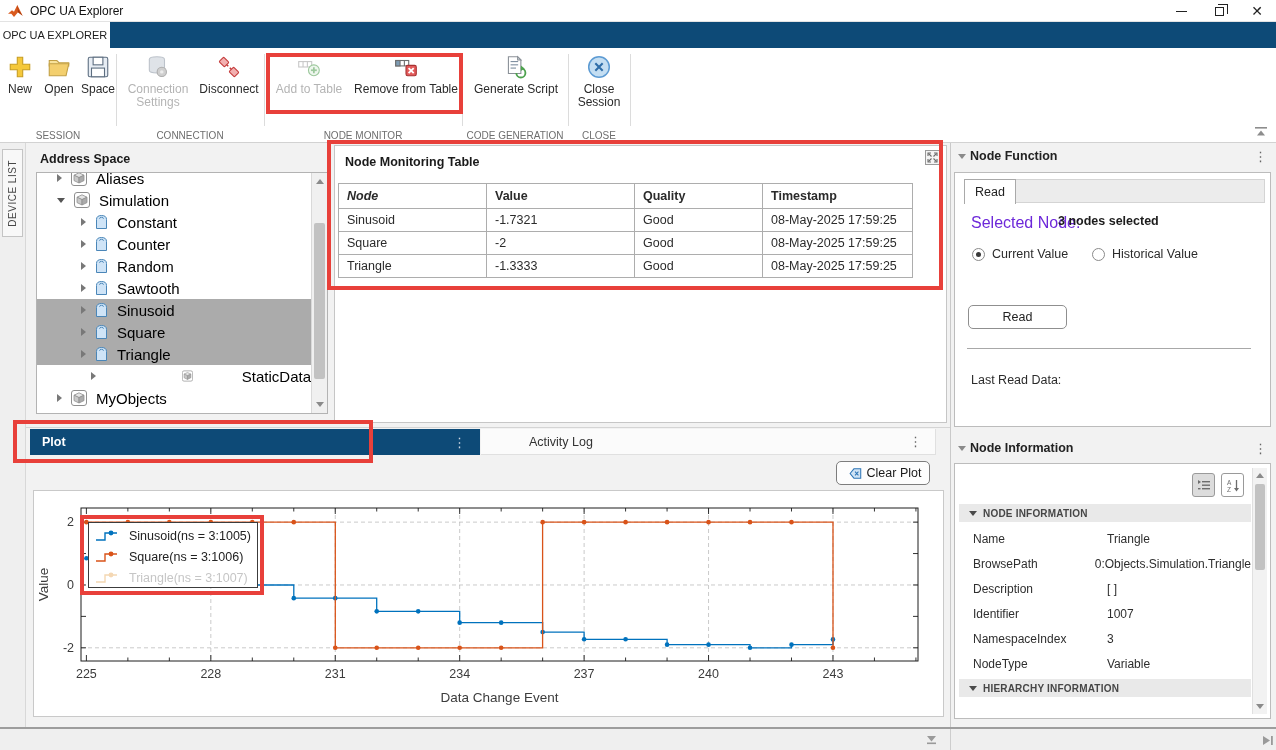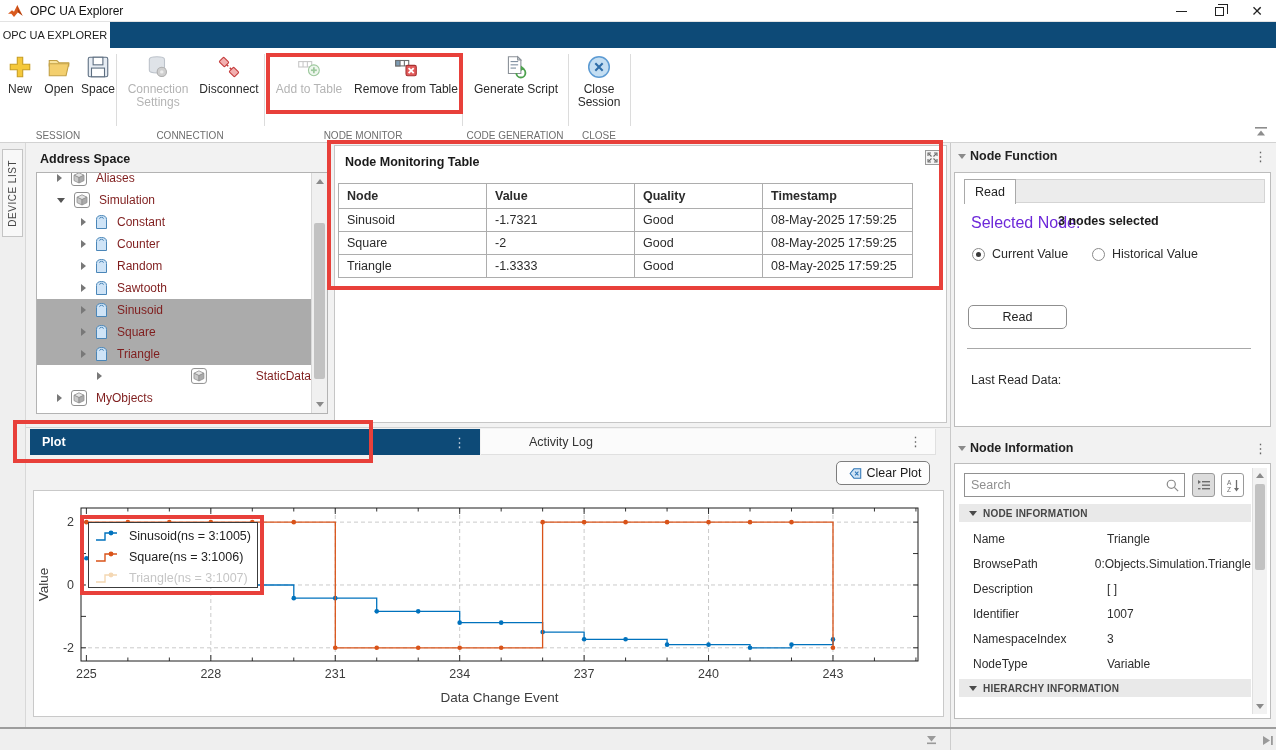--- a/index.html
+++ b/index.html
@@ -29,21 +29,21 @@
   .redrect { position:absolute; border:4px solid var(--hl-red); pointer-events:none; z-index:50; }
 
   
   #left-strip { position:absolute; left:0; top:143px; width:26px; height:584px; background:#efefef; border-right:1px solid #d8d8d8; }
   #device-list-tab { position:absolute; left:2px; top:6px; width:21px; height:88px; background:#f8f8f8; border:1px solid #c4c4c4; display:flex; align-items:center; justify-content:center; }
   #device-list-tab span { writing-mode:vertical-rl; transform:rotate(180deg); font-size:10px; color:#474747; letter-spacing:0.5px; }
 
   
   #as-title { position:absolute; left:40px; top:152px; font-size:12.5px; font-weight:bold; color:#1a1a1a; }
   #tree-box { position:absolute; left:36px; top:172px; width:292px; height:242px; background:#fff; border:1px solid #b3b3b3; overflow:hidden; }
-  .tree-row { position:absolute; left:0; width:274px; height:22px; display:flex; align-items:center; font-size:12px; color:#7f1d1d; }
+  .tree-row { position:absolute; left:0; width:274px; height:22px; display:flex; align-items:center; font-size:15px; color:#000000; }
   .tree-row.sel { background:#ababab; }
   .tri-r { width:0; height:0; border-left:5px solid #787878; border-top:4px solid transparent; border-bottom:4px solid transparent; }
   .tri-d { width:0; height:0; border-top:5px solid #555; border-left:4px solid transparent; border-right:4px solid transparent; }
   .tree-sb { position:absolute; right:0; top:0; width:16px; height:100%; background:#f0f0f0; border-left:1px solid #d9d9d9; }
   .sb-thumb { position:absolute; left:2px; width:11px; background:#c2c2c2; border-radius:2px; }
   .arr-up { width:0;height:0;border-bottom:5px solid #8a8a8a;border-left:4px solid transparent;border-right:4px solid transparent; }
   .arr-dn { width:0;height:0;border-top:5px solid #8a8a8a;border-left:4px solid transparent;border-right:4px solid transparent; }
 
   
   #monitor-panel { position:absolute; left:334px; top:145px; width:613px; height:278px; background:#fff; border:1px solid #c6c6c6; }
@@ -365,21 +365,21 @@
 <div id="monitor-panel">
   <div id="monitor-title">Node Monitoring Table</div>
   <svg class="abs" style="right:6px;top:4px" width="15" height="15" viewBox="0 0 15 15">
     <rect x="0.5" y="0.5" width="14" height="14" fill="#f4f4f4" stroke="#9a9a9a"></rect>
     <path d="M3.5 3.5l3 3M11.5 11.5l-3-3M11.5 3.5l-3 3M3.5 11.5l3-3" stroke="#6b6b6b" stroke-width="1.1"></path>
     <path d="M3 6V3h3M12 6V3H9M3 9v3h3M12 9v3H9" fill="none" stroke="#6b6b6b" stroke-width="1.1"></path>
     </svg>
   <table id="monitor-table">
     <thead>
         <tr id="monitor-thead">
-          <th style="width: 148px;">Node</th>
+          <th style="width: 148px; font-style: italic;">Node</th>
           <th style="width: 148px;">Value</th>
           <th style="width: 128px;">Quality</th>
           <th style="width: 150px;">Timestamp</th>
         </tr>
       </thead>
     <tbody id="monitor-tbody">
         <tr>
           <td>Sinusoid</td>
           <td>-1.7321</td>
           <td>Good</td>
@@ -586,27 +586,20 @@
     <div class="abs" style="left:12px;top:175px;width:284px;height:1px;background:#a8a8a8"></div>
     <div class="abs" style="left:16px;top:200px;font-size:12.5px;color:#2b2b2b">Last Read Data:</div>
   </div>
 
   <div class="panel-hdr" style="top:292px">
     <div class="tri-d"></div>
     <span class="t">Node Information</span>
     <span class="dots">⋮</span>
   </div>
   <div class="card" id="ni-card">
-    <div id="ni-search">
-      <input placeholder="Search" style="">
-      <svg class="abs" style="right:4px;top:4px" width="15" height="15" viewBox="0 0 16 16">
-        <circle cx="6.7" cy="6.7" r="4.3" fill="none" stroke="#8b8b8b" stroke-width="1.3"></circle>
-        <line x1="10" y1="10" x2="14" y2="14" stroke="#8b8b8b" stroke-width="1.3"></line>
-        </svg>
-    </div>
     <div class="sq-btn pressed" style="left:237px">
       <svg width="14" height="14" viewBox="0 0 14 14">
         <polygon points="1,2 4,4 1,6" fill="#6d6d6d"></polygon>
         <rect x="5" y="3" width="8" height="1.4" fill="#6d6d6d"></rect>
           <rect x="5" y="6.5" width="8" height="1.4" fill="#6d6d6d"></rect>
         <rect x="5" y="10" width="8" height="1.4" fill="#6d6d6d"></rect>
           <rect x="1" y="10" width="2.5" height="1.4" fill="#6d6d6d"></rect>
         </svg>
     </div>
     <div class="sq-btn" style="left:266px">

